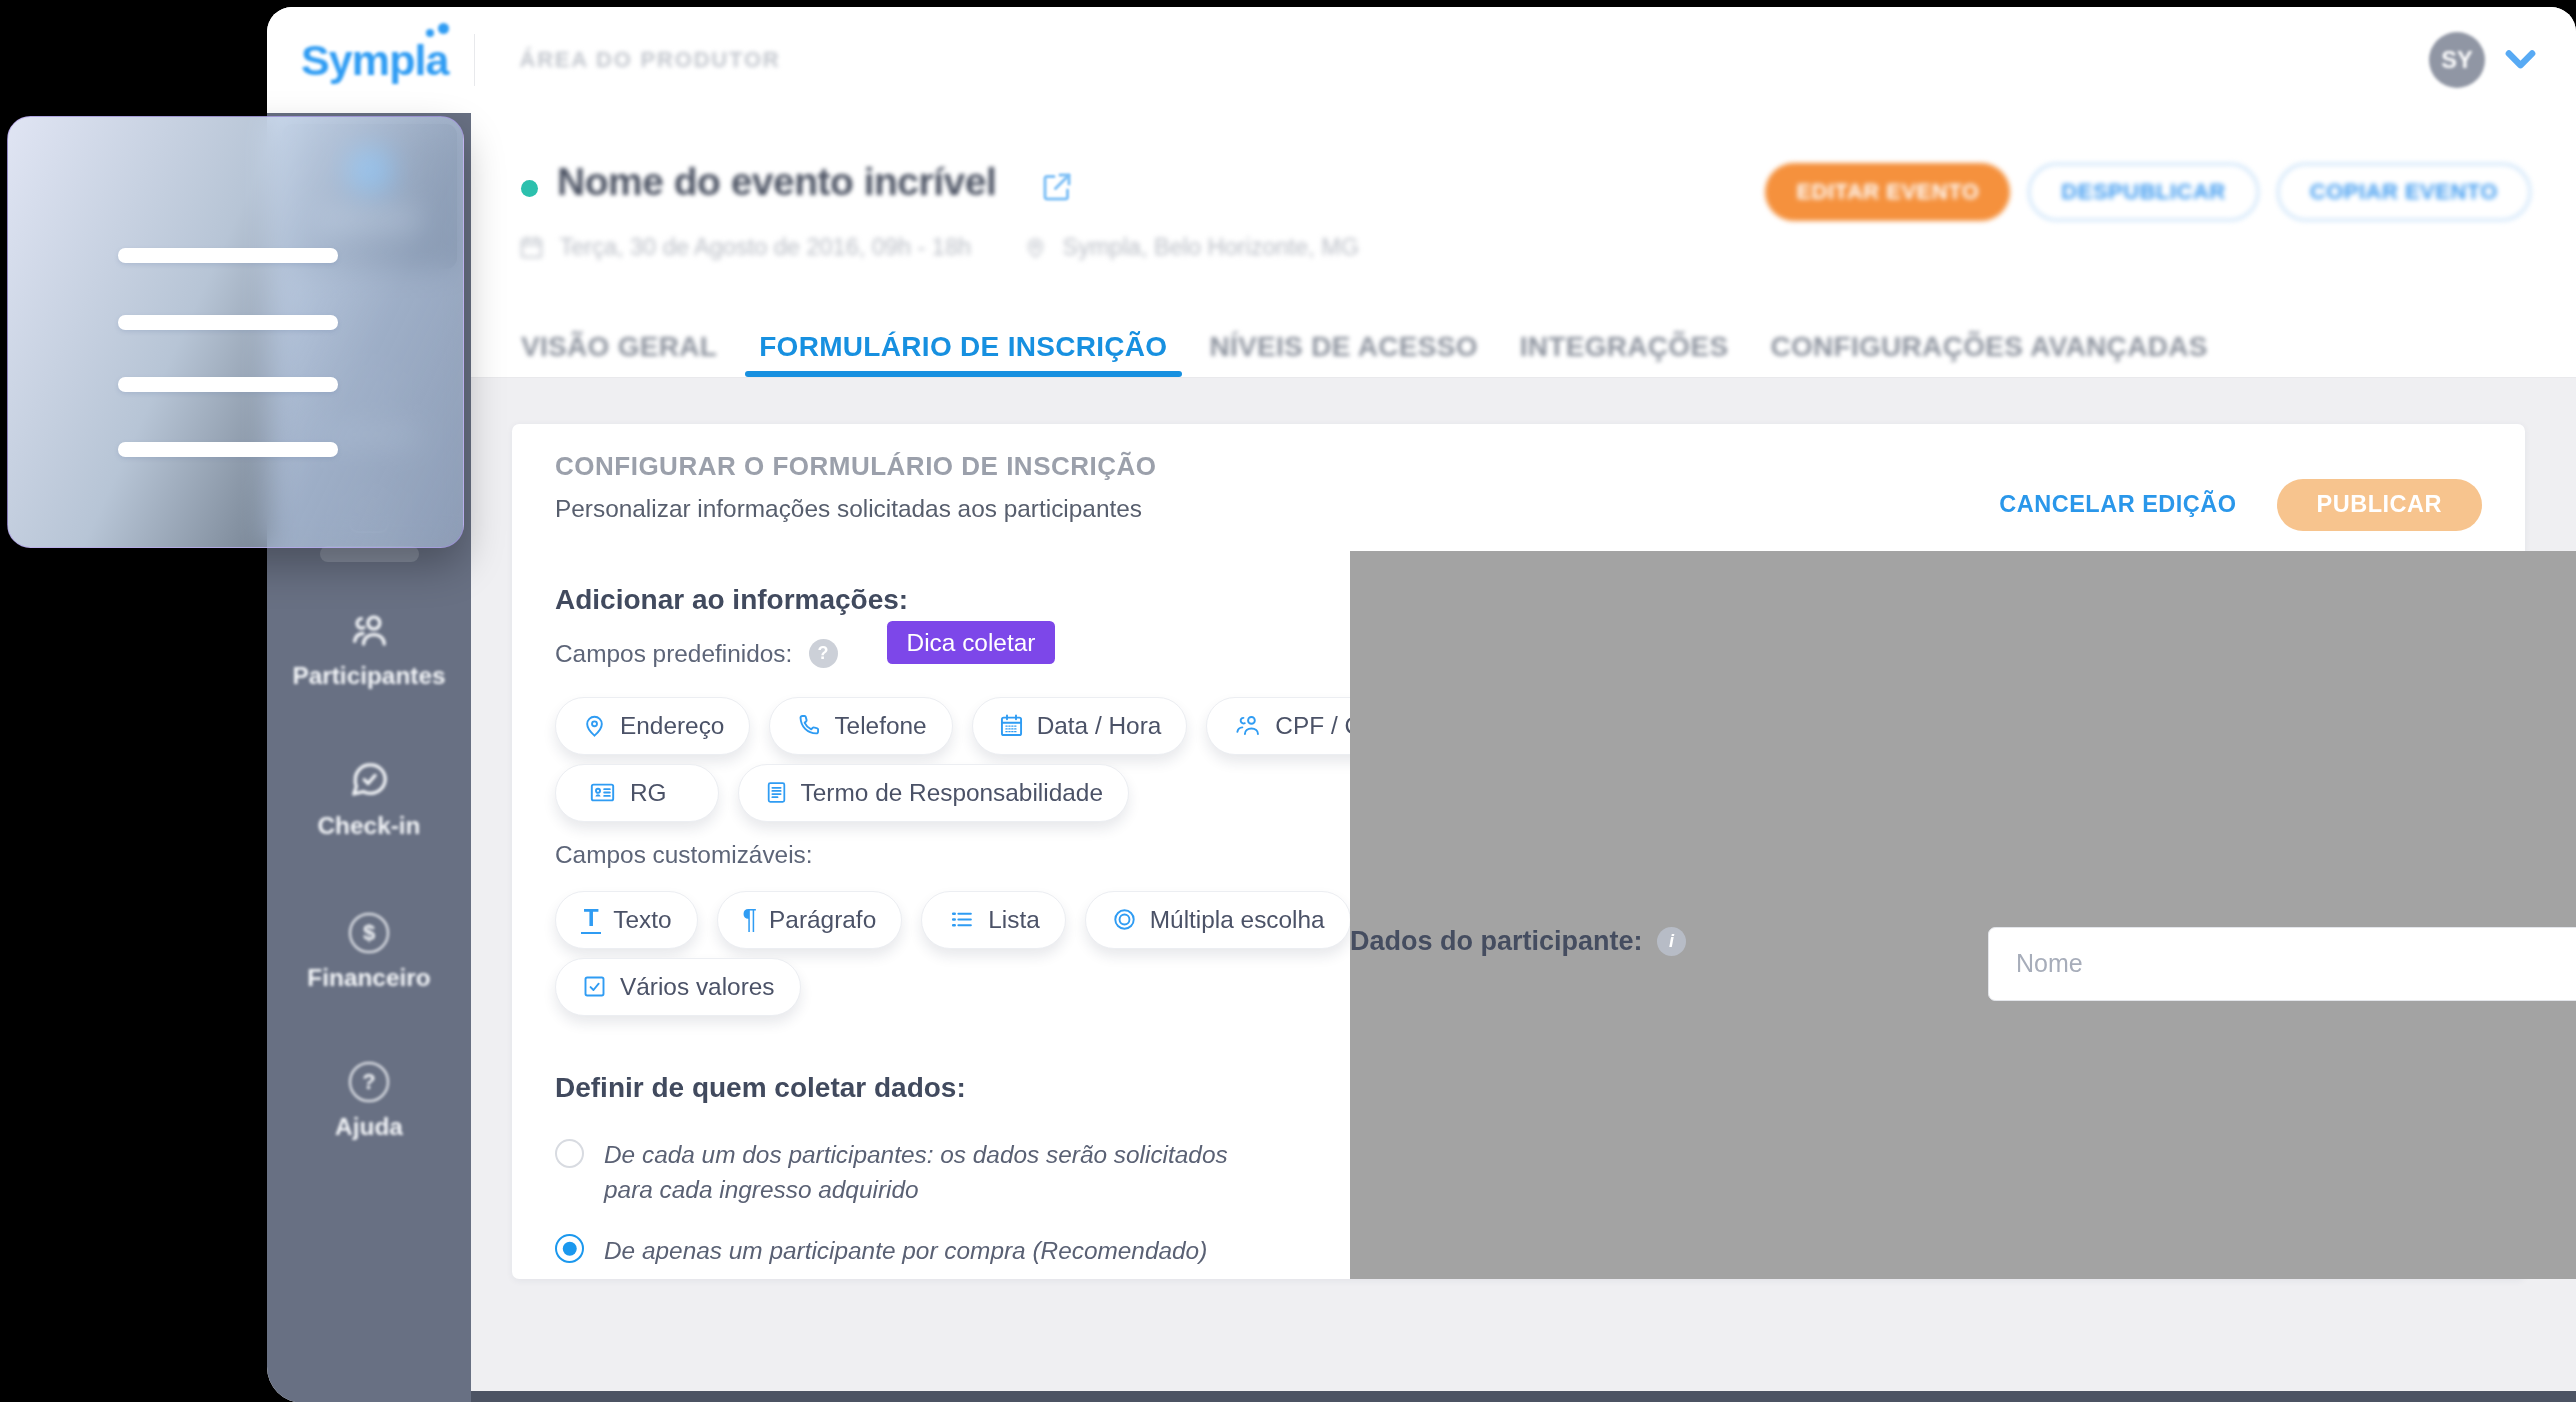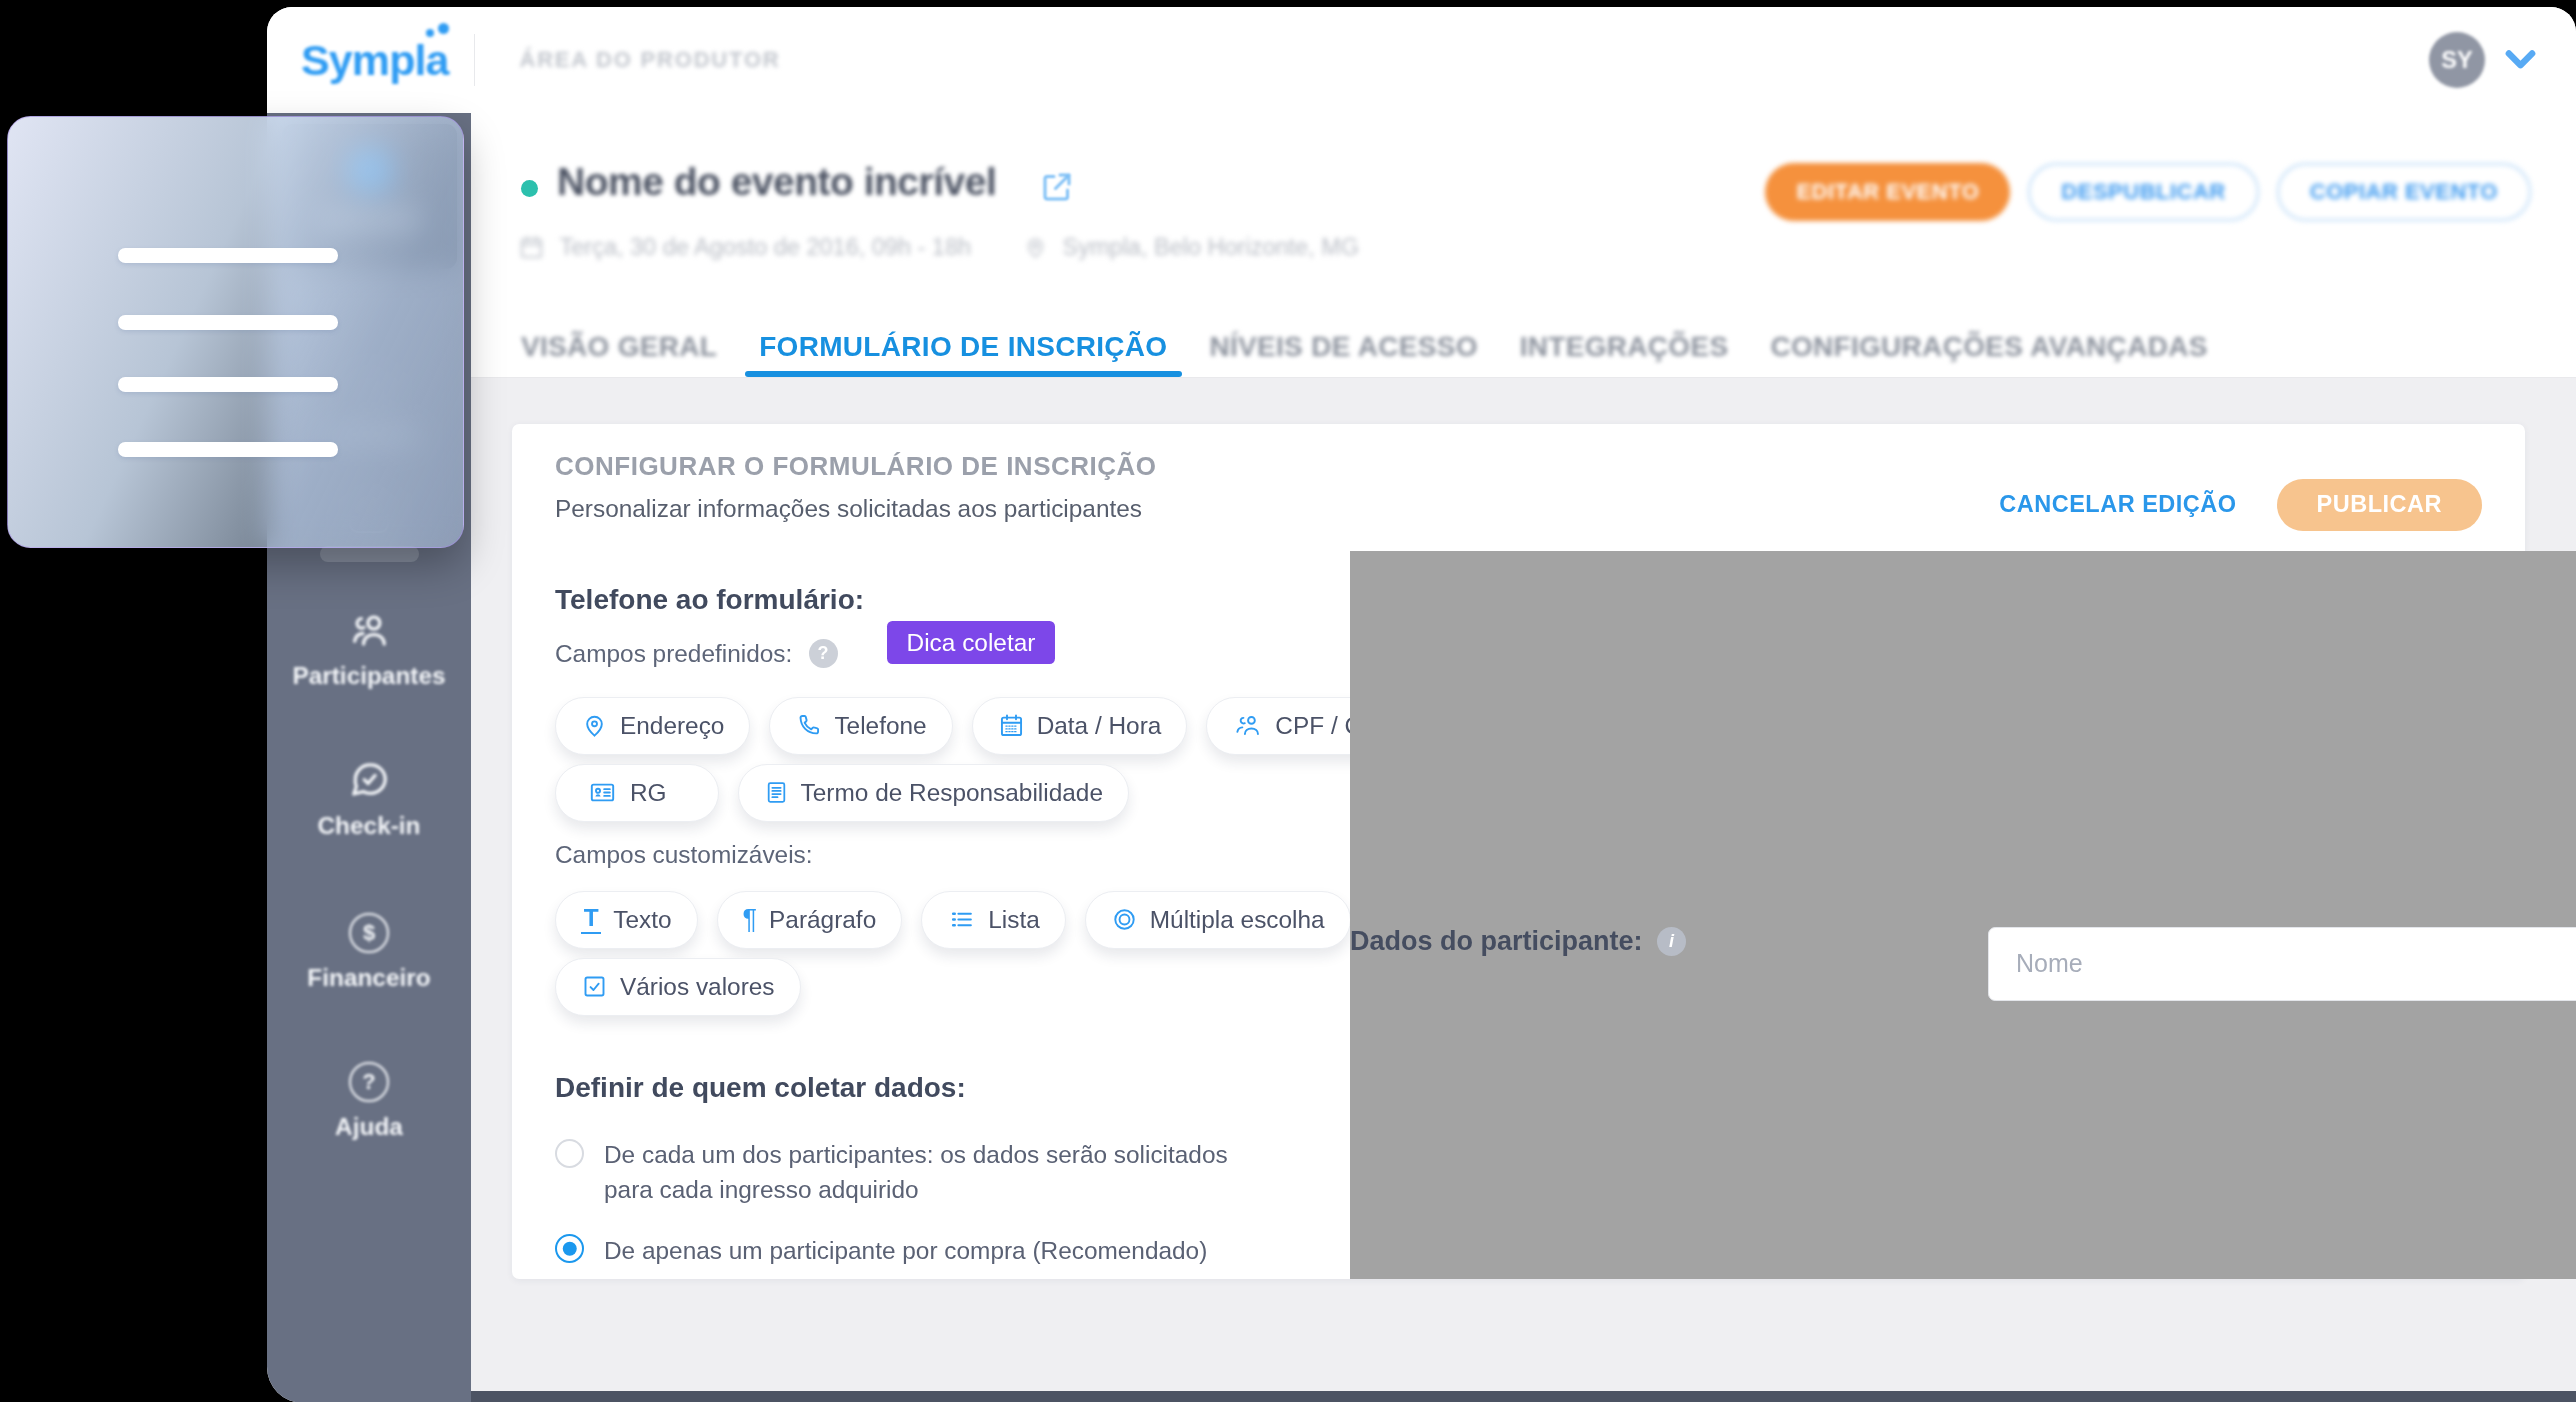--- a/index.html
+++ b/index.html
@@ -126,21 +126,21 @@
   .h-collect { margin-top:56px; font-size:28px; font-weight:bold; color:#414a5e; }
 
   .option { display:flex; margin-top:33px; gap:20px; cursor:pointer; }
   .option + .option { margin-top:25px; }
   .radio { flex:none; width:29px; height:29px; border-radius:50%; border:2.7px solid #d8dbe1;
            background:#fff; position:relative; margin-top:1.8px; }
   .radio.selected { border-color:#1b98ee; }
   .radio.selected::after { content:""; position:absolute; left:50%; top:50%;
                            transform:translate(-50%,-50%); width:14.5px; height:14.5px;
                            border-radius:50%; background:#1b98ee; }
-  .option .txt { font-size:24.4px; color:#5a6174; line-height:1.45; max-width:651px; }
+  .option .txt { font-size:24.4px; color:#5a6174; line-height:1.45; max-width:651px;font-style:italic; }
 
   .dp-heading { width:638px; display:flex; align-items:center; gap:14.5px; }
   .dp-heading .t { font-size:27px; font-weight:bold; color:#454d60; }
   .info-circle { width:29px; height:29px; border-radius:50%; background:#b7bcc6; color:#fff;
                  font-size:18px; font-weight:bold; font-style:italic;
                  display:flex; align-items:center; justify-content:center; cursor:pointer; }
   .dp-input { width:638px; height:74px; margin-top:25px; border:0.9px solid #e3e5ea;
               border-radius:7.2px; background:#fff; padding:0 27px; font-size:25px;
               color:#434b5e; outline:none; font-family:"Liberation Sans", sans-serif; }
   .dp-input:first-of-type { margin-top:45px; }
@@ -292,21 +292,21 @@
               </div>
               <div class="ch-actions">
                 <span class="cancel-link">CANCELAR EDIÇÃO</span>
                 <div class="publish-btn">PUBLICAR</div>
               </div>
             </div>
 
             <div class="card-body">
 
               <div class="col-left">
-                <div class="h-add">Telefone ao formulário:</div>
+                <div class="h-add">Adicionar ao informações:</div>
 
                 <div class="predef-row">
                   <span class="lbl-gray">Campos predefinidos:</span>
                   <span class="help-circle">?</span>
                   <span class="tip-chip">Dica coletar</span>
                 </div>
 
                 <div class="chip-row">
                   <div class="chip">
                     <span>

